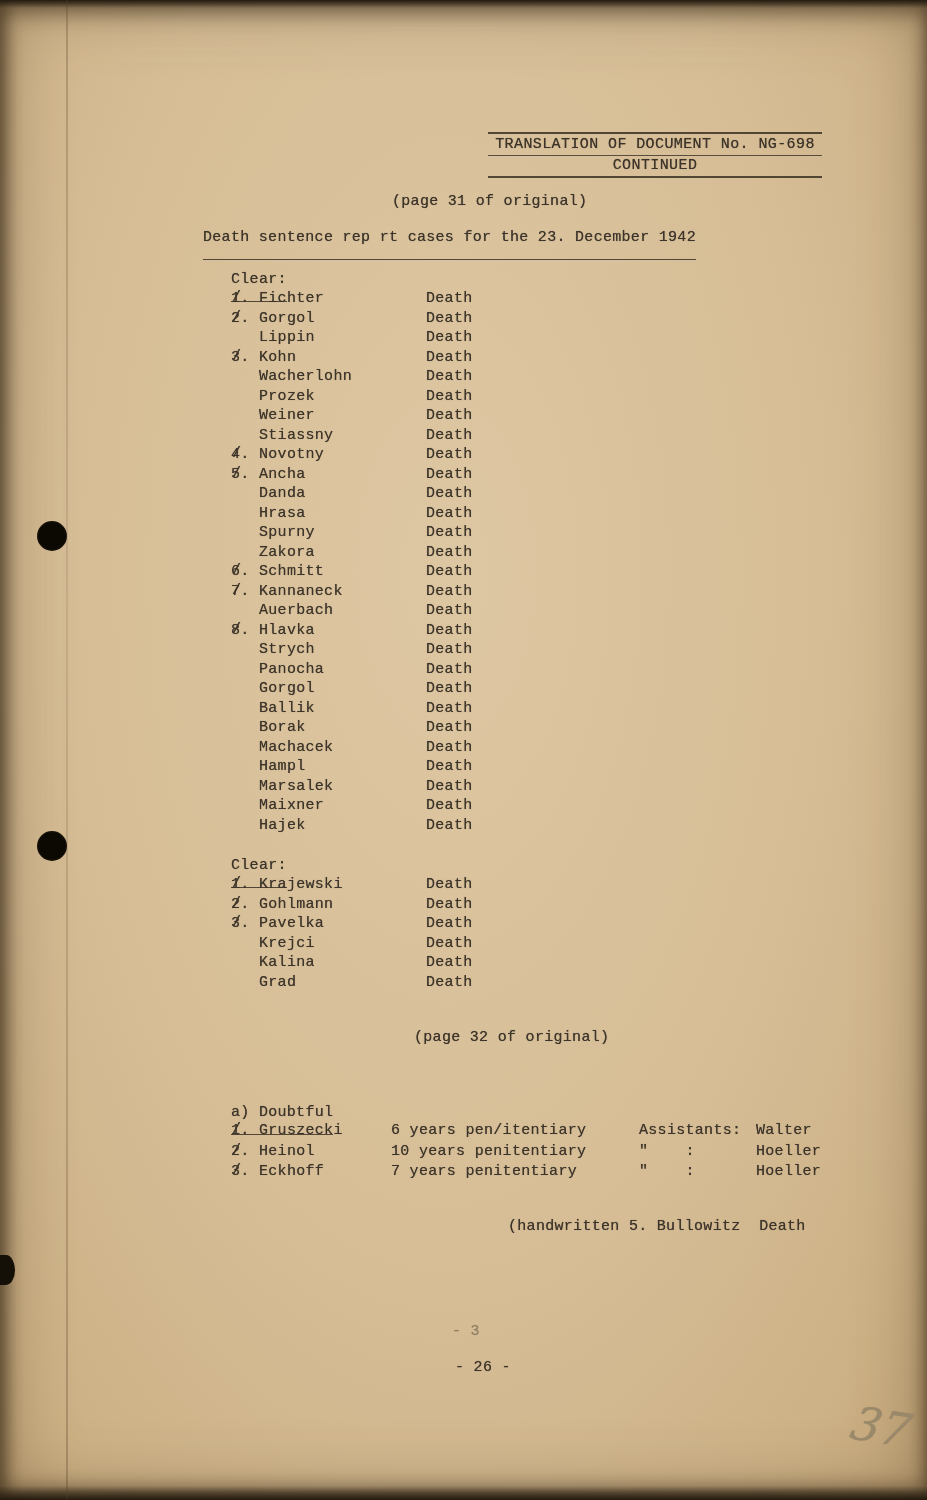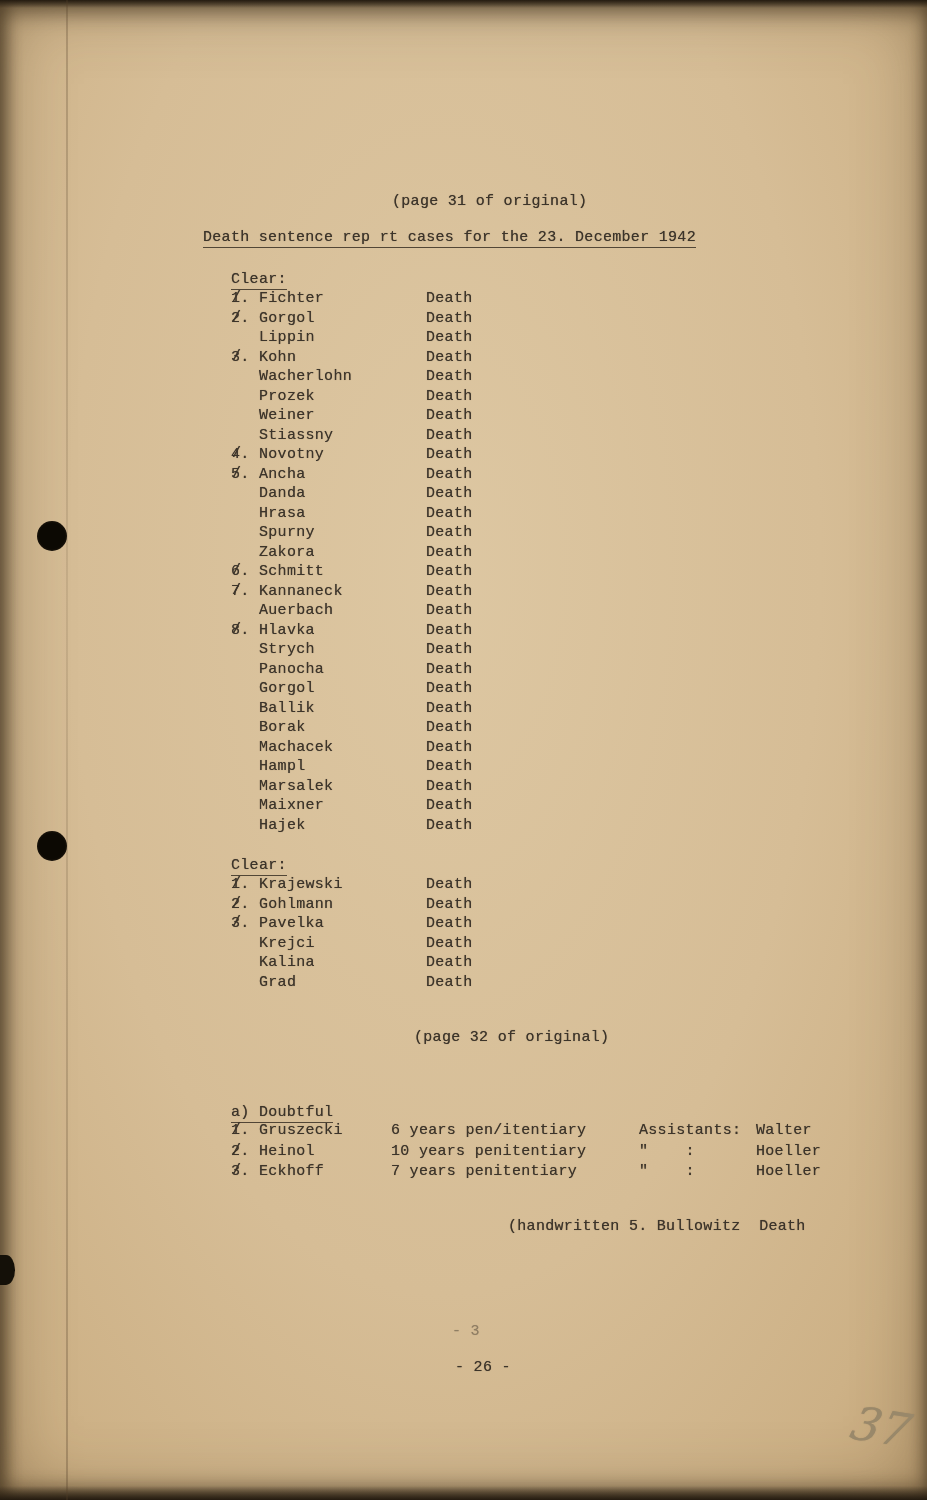--- a/index.html
+++ b/index.html
@@ -14,21 +14,21 @@
     box-shadow:inset 0 0 70px rgba(85,65,38,.45), inset 0 14px 18px rgba(45,33,18,.5), inset 0 -14px 16px rgba(45,33,18,.45), inset 10px 0 14px rgba(60,45,25,.3);
   }
   .crease{
     position:absolute;left:66px;top:0;width:2px;height:1500px;
     background:linear-gradient(to bottom, rgba(80,60,38,.28), rgba(80,60,38,.12) 40%, rgba(80,60,38,.3));
     pointer-events:none;
   }
   .topband{position:absolute;left:0;top:0;width:927px;height:8px;background:linear-gradient(to bottom,#241b10,rgba(36,27,16,0));}
   .botband{position:absolute;left:0;bottom:0;width:927px;height:14px;background:linear-gradient(to top,#241b10,rgba(36,27,16,0));}
   .line{position:absolute;white-space:pre;font-size:15px;line-height:19px;color:#3c342a;letter-spacing:.3px;text-shadow:0 0 .7px rgba(62,52,40,.75);}
-  .u{border-bottom:1.6px solid rgba(58,48,37,.85);padding-bottom:1px;}
+  .u{border-bottom:1.6px solid rgba(58,48,37,.85);padding-bottom:13px;}
   .faded{opacity:.45;}
   .header-box{
     position:absolute;left:488px;top:132px;width:334px;
     border-top:2px solid rgba(58,48,37,.85);
     border-bottom:2px solid rgba(58,48,37,.85);
     text-align:center;font-size:15px;color:#3c342a;letter-spacing:.4px;
     text-shadow:0 0 .7px rgba(62,52,40,.8);
   }
   .header-box .l1{display:block;border-bottom:1.6px solid rgba(58,48,37,.8);padding:2px 0 2px 0;white-space:pre;}
   .header-box .l2{display:block;padding:1px 0 2px 0;white-space:pre;}
@@ -50,20 +50,24 @@
 
 <div class="paper">
   <div class="topband"></div>
   <div class="botband"></div>
   <div class="crease"></div>
 
   <div class="hole" style="left:37px;top:521px;"></div>
   <div class="hole" style="left:37px;top:831px;"></div>
   <div class="notch"></div>
 
+  <div class="header-box">
+    <span class="l1">TRANSLATION OF DOCUMENT No. NG-698</span>
+    <span class="l2">CONTINUED</span>
+  </div>
 
   <div class="line" style="left:392px;top:192px;">(page 31 of original)</div>
 
   <div class="line" style="left:203px;top:228px;"><span class="u">Death sentence rep rt cases for the 23. December 1942</span></div>
 
   <div class="line" style="left:231px;top:270px;"><span class="u">Clear:</span></div>
   <div class="rows" id="rows-a" style="left:231px;top:289px;">
       <div class="row"><span class="num slashed">1.</span><span>Fichter</span><span>Death</span></div>
       <div class="row"><span class="num slashed">2.</span><span>Gorgol</span><span>Death</span></div>
       <div class="row"><span class="num"></span><span>Lippin</span><span>Death</span></div>

